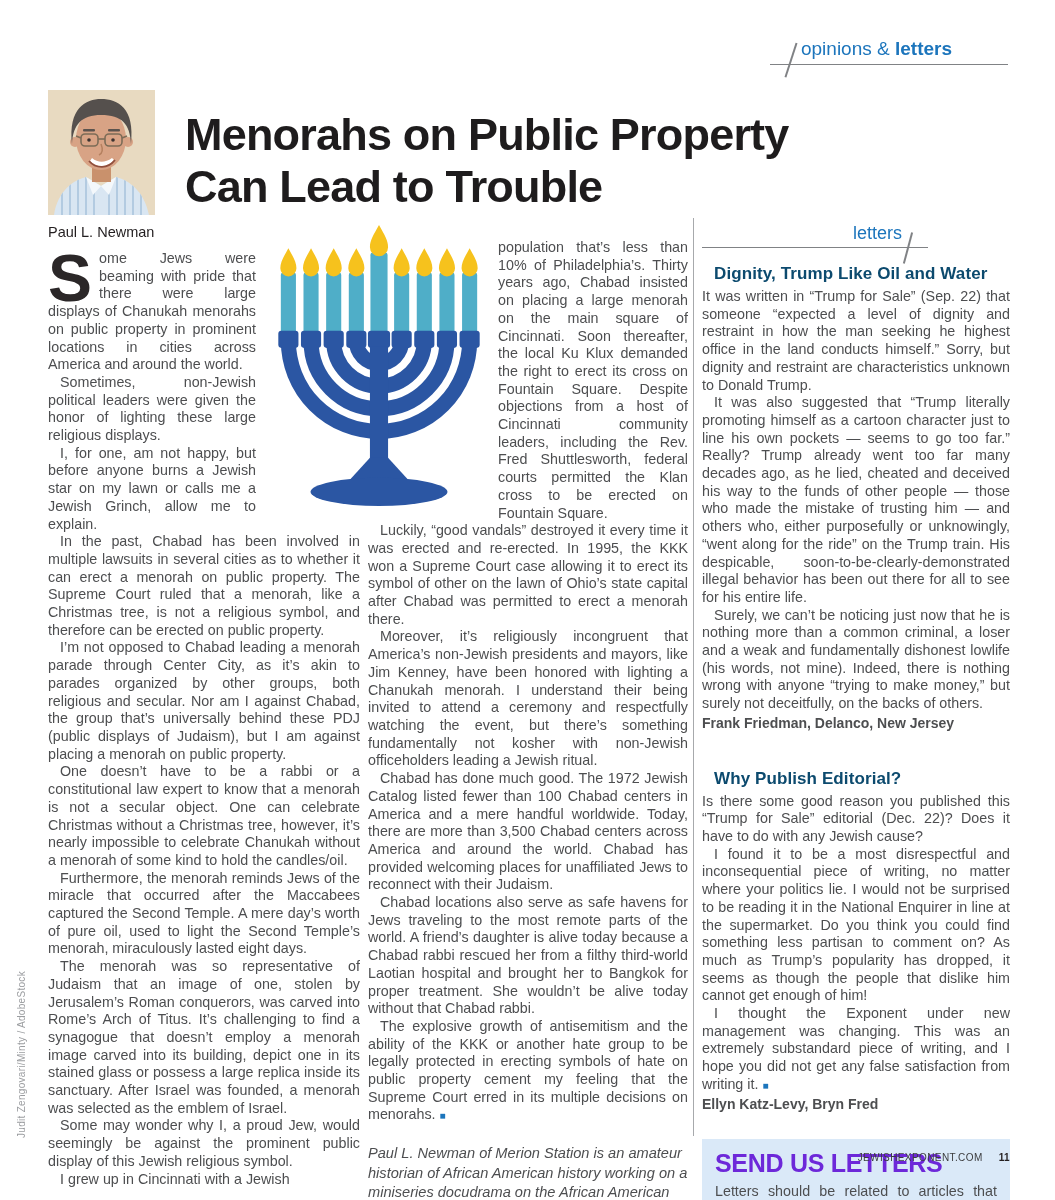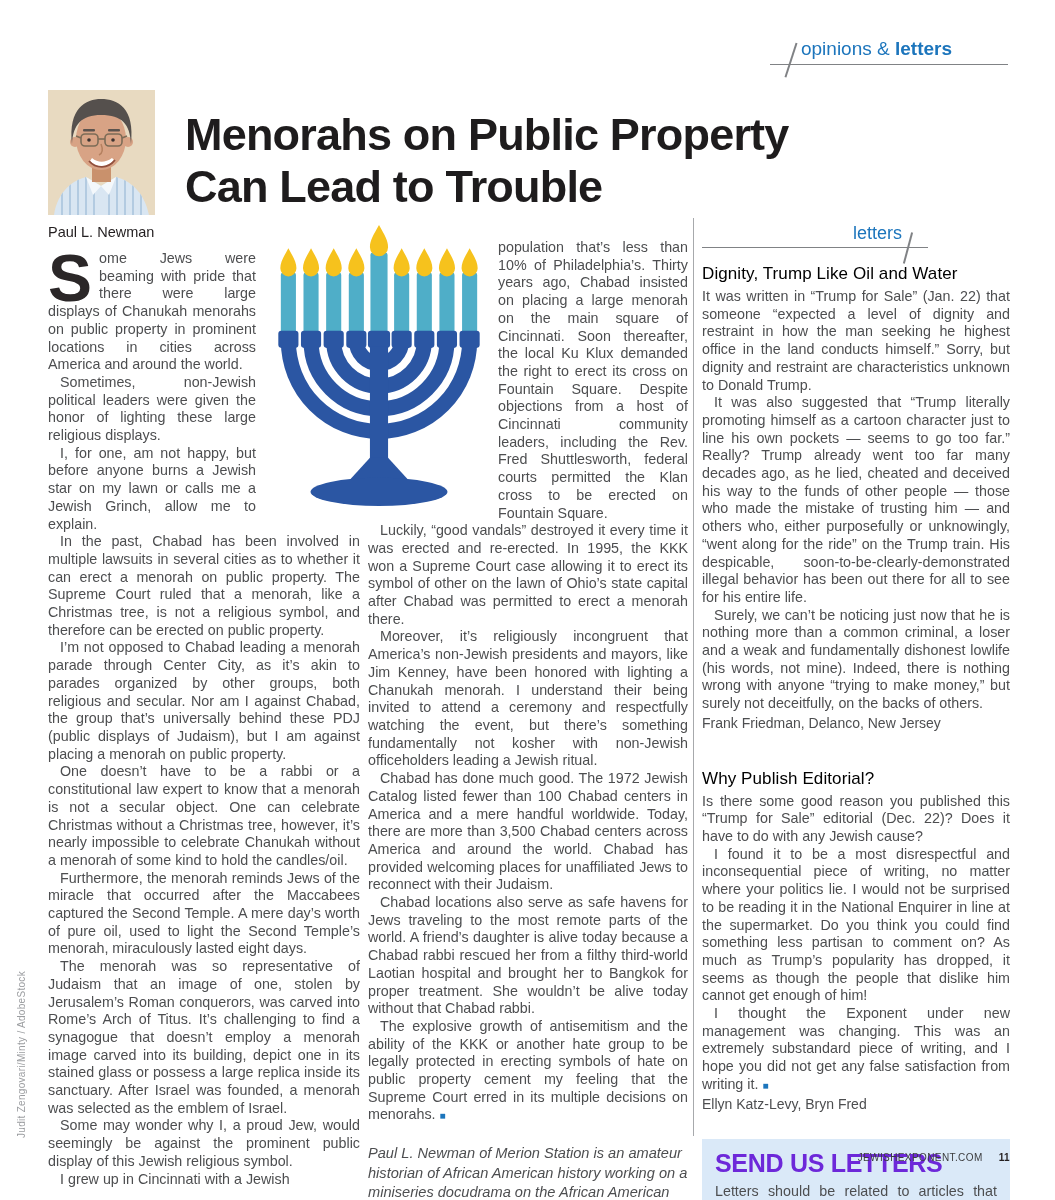--- a/index.html
+++ b/index.html
@@ -38,22 +38,22 @@
 
   
   .menorah{position:absolute;left:266px;top:220px;width:226px;height:292px;}
 
   
   .letters-head{position:relative;width:226px;height:27px;border-bottom:1.5px solid #808285;
                 margin-bottom:16px;}
   .letters-head .txt{position:absolute;right:26px;bottom:3px;font-size:18px;color:#1C75BC;}
   .slash2{position:absolute;right:20px;top:12px;width:1.5px;height:32px;background:#808285;
           transform:rotate(15deg);}
-  .letter-headline{margin:0 0 4px;font-size:17px;font-weight:400;color:#000000;letter-spacing:0.1px;}
-  .sig{margin-top:2px !important;text-align:left;font-weight:400;color:#231F20;
+  .letter-headline{margin:0 12px 4px;font-size:17px;font-weight:700;color:#0c4a6e;letter-spacing:0.1px;}
+  .sig{margin-top:2px !important;text-align:left;font-weight:700;color:#231F20;
        font-size:14px !important;}
   .letter + .letter{margin-top:36px;}
 
   
   .send-box{margin-top:26px;background:#DAE9F8;padding:10px 13px 13px;}
   .send-title{margin:0 0 5px;text-align:left;color:#6d28d9;font-size:25px;font-weight:700;
               letter-spacing:-0.3px;}
   .send-body{margin:0;font-size:12.9px;line-height:16.4px;color:#27282A;text-align:justify;}
 
   
@@ -193,21 +193,21 @@
   <div class="divider"></div>
 
   <div class="col3 bodytext">
     <div class="letters-head">
       <span class="txt">letters</span>
       <span class="slash2"></span>
     </div>
 
     <div class="letter">
       <h3 class="letter-headline">Dignity, Trump Like Oil and Water</h3>
-      <p>It was written in “Trump for Sale” (Jan. 22) that someone “expected a level of dignity and restraint in how the man seeking he highest office in the land conducts himself.” Sorry, but dignity and restraint are characteristics unknown to Donald Trump.</p>
+      <p>It was written in “Trump for Sale” (Sep. 22) that someone “expected a level of dignity and restraint in how the man seeking he highest office in the land conducts himself.” Sorry, but dignity and restraint are characteristics unknown to Donald Trump.</p>
       <p class="ind">It was also suggested that “Trump literally promoting himself as a cartoon character just to line his own pockets — seems to go too far.” Really? Trump already went too far many decades ago, as he lied, cheated and deceived his way to the funds of other people — those who made the mistake of trusting him — and others who, either purposefully or unknowingly, “went along for the ride” on the Trump train. His despicable, soon-to-be-clearly-demonstrated illegal behavior has been out there for all to see for his entire life.</p>
       <p class="ind">Surely, we can’t be noticing just now that he is nothing more than a common criminal, a loser and a weak and fundamentally dishonest lowlife (his words, not mine). Indeed, there is nothing wrong with anyone “trying to make money,” but surely not deceitfully, on the backs of others.</p>
       <p class="sig">Frank Friedman, Delanco, New Jersey</p>
     </div>
 
     <div class="letter">
       <h3 class="letter-headline">Why Publish Editorial?</h3>
       <p>Is there some good reason you published this “Trump for Sale” editorial (Dec. 22)? Does it have to do with any Jewish cause?</p>
       <p class="ind">I found it to be a most disrespectful and inconsequential piece of writing, no matter where your politics lie. I would not be surprised to be reading it in the National Enquirer in line at the supermarket. Do you think you could find something less partisan to comment on? As much as Trump’s popularity has dropped, it seems as though the people that dislike him cannot get enough of him!</p>
       <p class="ind"><span>I thought the Exponent under new management was changing. This was an extremely substandard piece of writing, and I hope you did not get any false satisfaction from writing it.</span> <span class="endmark">■</span></p>

